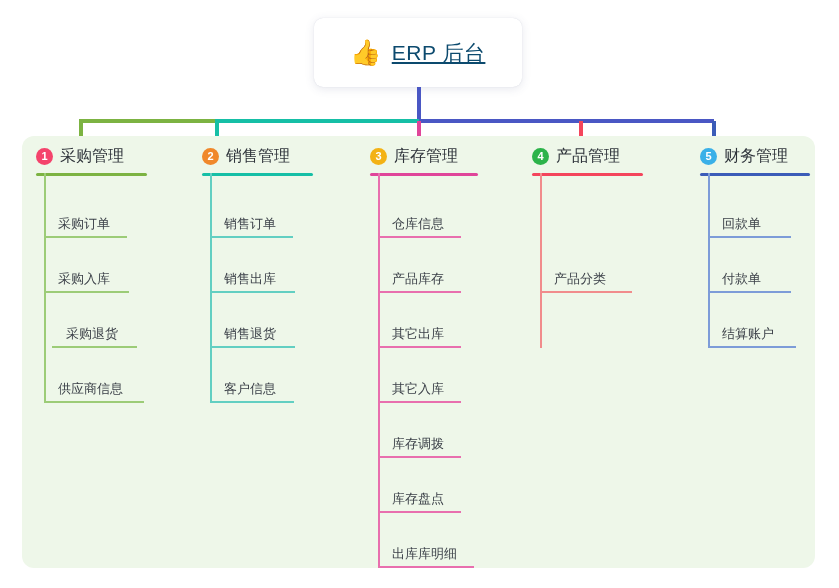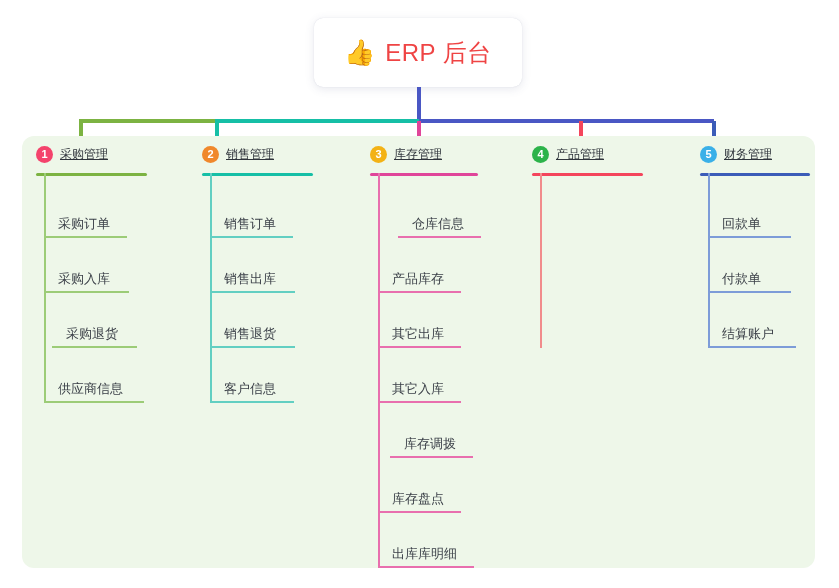--- a/index.html
+++ b/index.html
@@ -12,42 +12,42 @@
 
   
   .root-card{
     position:absolute;left:314px;top:18px;width:208px;height:69px;
     background:#ffffff;border-radius:9px;
     box-shadow:0 2px 10px rgba(70,80,120,.13),0 0 1px rgba(70,80,120,.22);
     display:flex;align-items:center;justify-content:center;gap:10px;
     box-sizing:border-box;
   }
   .root-emoji{font-size:25px;line-height:1;}
-  .root-title{font-size:24px;color:#ef4444;letter-spacing:.5px;white-space:nowrap;}
+  .root-title{font-size:21px;color:#0c4a6e;letter-spacing:.5px;white-space:nowrap;text-decoration:underline;}
 
   
   .trunk{position:absolute;left:417px;top:87px;width:4px;height:34px;background:#4a57c4;}
   .bus-seg{position:absolute;top:119px;height:4px;}
   .stub{position:absolute;top:121px;width:4px;height:40px;border-radius:0 0 2px 2px;}
 
   
   .panel{
     position:absolute;left:22px;top:136px;width:793px;height:432px;
     background:#eef7e9;border-radius:12px;
   }
 
   
   .col{position:absolute;top:0;}
   .col-head{position:absolute;top:10px;left:0;display:flex;align-items:center;gap:7px;white-space:nowrap;}
   .badge{
     width:17px;height:17px;border-radius:50%;
     display:flex;align-items:center;justify-content:center;
     color:#fff;font-size:11px;line-height:1;font-weight:bold;
   }
-  .col-title{font-size:12px;color:#2f343b;text-decoration:underline;}
+  .col-title{font-size:16px;color:#2f343b;}
   .col-rule{position:absolute;height:3px;border-radius:1.5px;}
   .spine{position:absolute;width:2px;}
 
   .leaf{position:absolute;}
   .leaf-label{
     position:absolute;bottom:5px;left:14px;
     font-size:13px;color:#3c4149;white-space:nowrap;
   }
   .leaf-rule{position:absolute;bottom:0;left:0;height:2px;}
 </style>
@@ -127,56 +127,60 @@
             <div class="leaf-rule" style="width: 84px; background: rgb(98, 207, 194);"></div>
           </div>
         </div>
         <div class="col" style="left: 348px; width: 128px; height: 420px;">
           <div class="col-head">
             <span class="badge" style="background: rgb(243, 178, 21);">3</span>
             <span class="col-title">库存管理</span>
           </div>
           <div class="col-rule" style="top: 37px; left: 0px; width: 108px; background: rgb(224, 69, 154);"></div>
           <div class="spine" style="left: 8px; top: 37px; height: 395px; background: rgb(232, 111, 174);"></div>
-          <div class="leaf" style="left: 8px; top: 70px; width: 83px; height: 32px; margin-left: 20px;">
+          <div class="leaf" style="left: 8px; top: 70px; width: 83px; height: 32px;">
             <span class="leaf-label">仓库信息</span>
             <div class="leaf-rule" style="width: 83px; background: rgb(232, 111, 174);"></div>
           </div>
           <div class="leaf" style="left: 8px; top: 125px; width: 83px; height: 32px;">
             <span class="leaf-label">产品库存</span>
             <div class="leaf-rule" style="width: 83px; background: rgb(232, 111, 174);"></div>
           </div>
           <div class="leaf" style="left: 8px; top: 180px; width: 83px; height: 32px; padding-left: 24px;">
             <span class="leaf-label">其它出库</span>
             <div class="leaf-rule" style="width: 83px; background: rgb(232, 111, 174);"></div>
           </div>
           <div class="leaf" style="left: 8px; top: 235px; width: 83px; height: 32px;">
             <span class="leaf-label">其它入库</span>
             <div class="leaf-rule" style="width: 83px; background: rgb(232, 111, 174);"></div>
           </div>
-          <div class="leaf" style="left: 8px; top: 290px; width: 83px; height: 32px; margin-left: 12px;">
+          <div class="leaf" style="left: 8px; top: 290px; width: 83px; height: 32px;">
             <span class="leaf-label">库存调拨</span>
             <div class="leaf-rule" style="width: 83px; background: rgb(232, 111, 174);"></div>
           </div>
           <div class="leaf" style="left: 8px; top: 345px; width: 83px; height: 32px; padding-left: 32px;">
             <span class="leaf-label">库存盘点</span>
             <div class="leaf-rule" style="width: 83px; background: rgb(232, 111, 174);"></div>
           </div>
           <div class="leaf" style="left: 8px; top: 400px; width: 96px; height: 32px;">
             <span class="leaf-label">出库库明细</span>
             <div class="leaf-rule" style="width: 96px; background: rgb(232, 111, 174);"></div>
           </div>
         </div>
         <div class="col" style="left: 510px; width: 131px; height: 420px;">
           <div class="col-head">
             <span class="badge" style="background: rgb(44, 179, 74);">4</span>
             <span class="col-title">产品管理</span>
           </div>
           <div class="col-rule" style="top: 37px; left: 0px; width: 111px; background: rgb(244, 69, 92);"></div>
           <div class="spine" style="left: 8px; top: 37px; height: 175px; background: rgb(241, 140, 140);"></div>
+          <div class="leaf" style="left: 8px; top: 125px; width: 92px; height: 32px;">
+            <span class="leaf-label">产品分类</span>
+            <div class="leaf-rule" style="width: 92px; background: rgb(241, 140, 140);"></div>
+          </div>
         </div>
         <div class="col" style="left: 678px; width: 130px; height: 420px;">
           <div class="col-head">
             <span class="badge" style="background: rgb(58, 176, 232);">5</span>
             <span class="col-title">财务管理</span>
           </div>
           <div class="col-rule" style="top: 37px; left: 0px; width: 110px; background: rgb(59, 92, 184);"></div>
           <div class="spine" style="left: 8px; top: 37px; height: 175px; background: rgb(125, 156, 216);"></div>
           <div class="leaf" style="left: 8px; top: 70px; width: 83px; height: 32px;">
             <span class="leaf-label">回款单</span>

